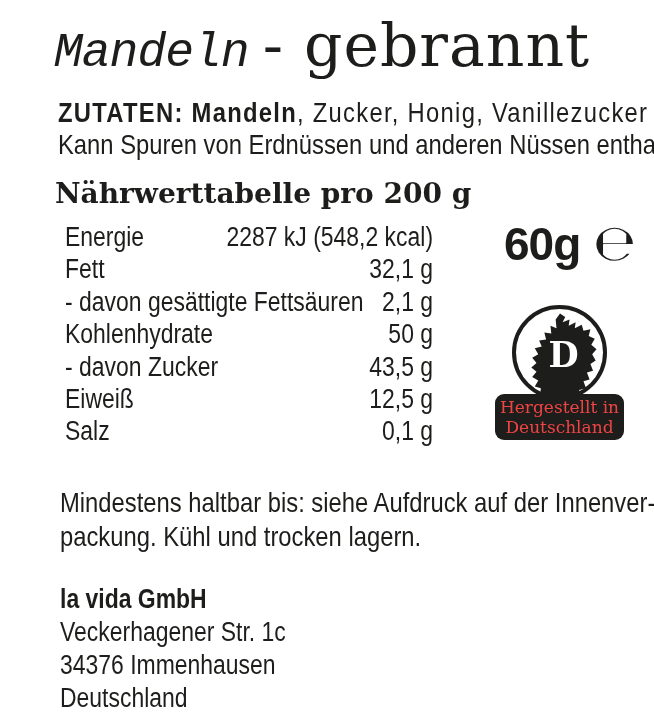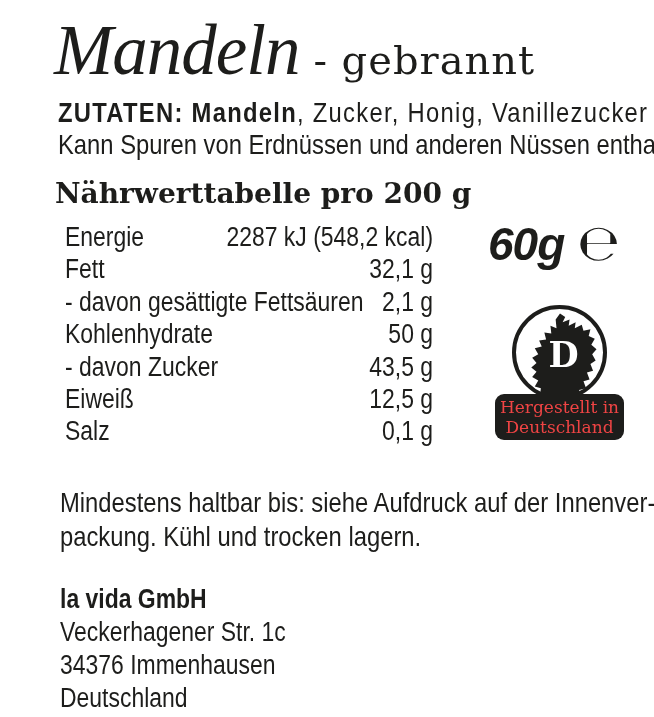--- a/index.html
+++ b/index.html
@@ -16,28 +16,28 @@
   .cond { transform: scaleX(0.85); transform-origin: left top; white-space: nowrap; }
 
   .bold { font-weight: bold; }
 
   
   .title {
     position: absolute; left: 54px; top: 10px;
     display: flex; align-items: baseline; white-space: nowrap;
   }
   .title .script {
-    font-family: Liberation Serif, serif;
+    font-family: Liberation Mono, monospace;
     font-style: italic;
-    font-size: 71px;
+    font-size: 48px;
     letter-spacing: -1px;
   }
   .title .variant {
     font-family: "DejaVu Serif", serif;
-    font-size: 40px;
+    font-size: 60px;
     margin-left: 14px;
     letter-spacing: 1px;
   }
 
   
   .ingredients {
     position: absolute; left: 58px; top: 97px;
     font-size: 28px; line-height: 32px;
   }
   .ingredients .line1 { letter-spacing: 1.5px; }
@@ -55,22 +55,22 @@
     position: absolute; left: 65px; top: 221px;
     width: 433px;
     transform: scaleX(0.85); transform-origin: left top;
     font-size: 27px; line-height: 32.4px;
   }
   .nutri-row { display: flex; justify-content: space-between; white-space: nowrap; }
   .nutri-row .val { text-align: right; }
 
   
   .weight {
-    position: absolute; left: 488px; top: 214px;
-    display: flex; align-items: baseline; white-space: nowrap; font-style: italic;
+    position: absolute; left: 504px; top: 214px;
+    display: flex; align-items: baseline; white-space: nowrap;
   }
   .weight .amount { font-weight: bold; font-size: 46px; letter-spacing: -1px; }
   .weight .esign {
     font-family: "DejaVu Sans", sans-serif;
     font-size: 50px; font-weight: normal; margin-left: 13px;
   }
 
   
   .badge { position: absolute; left: 495px; top: 305px; width: 131px; height: 135px; }
   .badge .circle {

